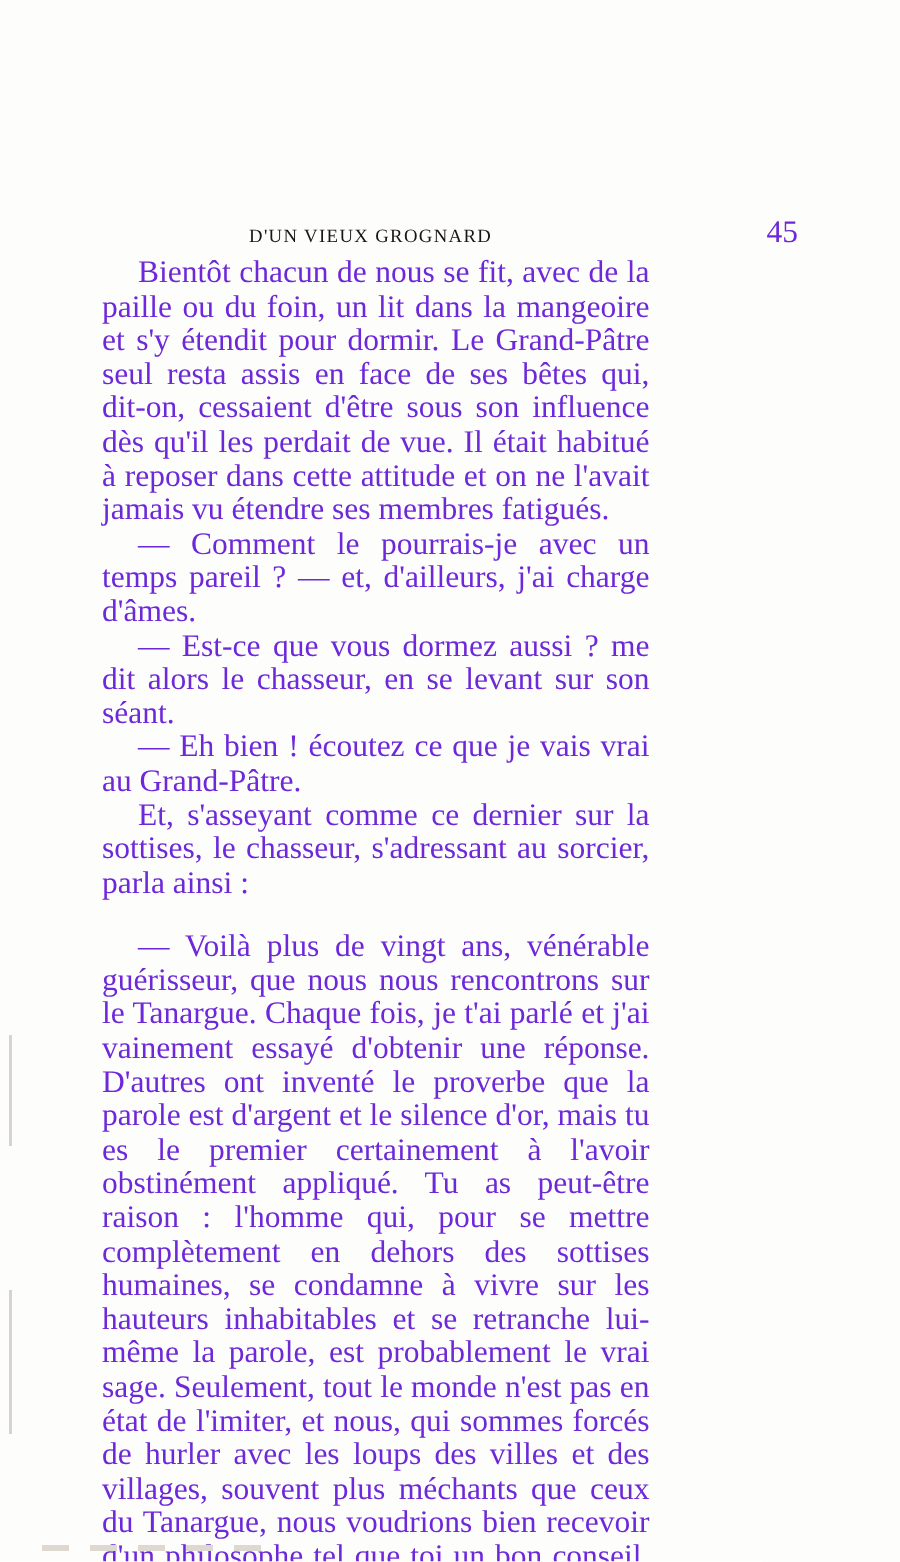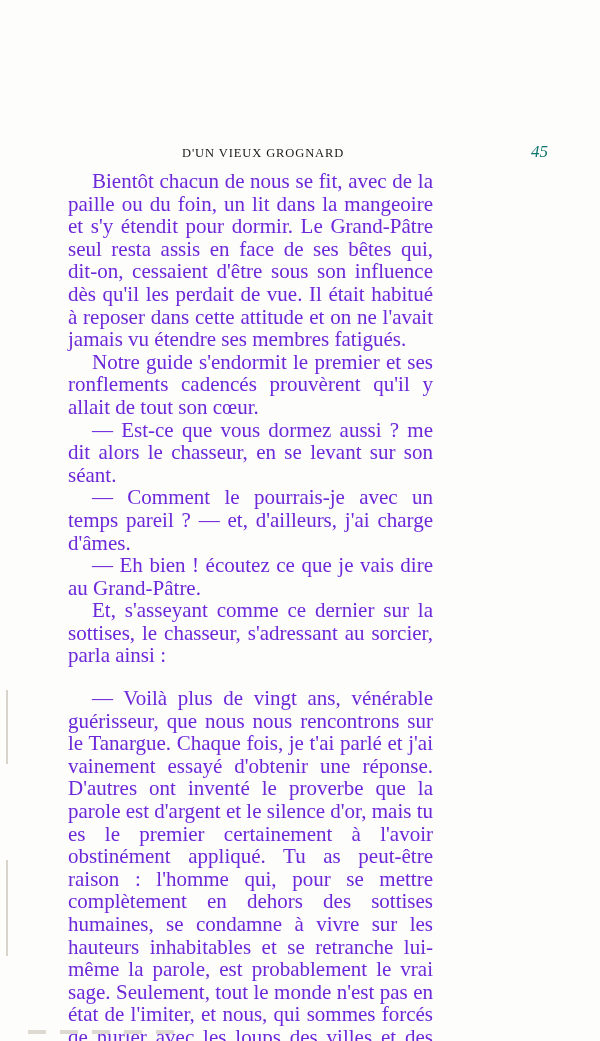--- a/index.html
+++ b/index.html
@@ -33,38 +33,37 @@
   }
   .bottom-marks span {
     display: block;
     width: 18px;
     height: 4px;
     background: #ddd9d1;
   }
 
   .running-head {
     position: absolute;
-    left: 84px;
+    left: 68px;
     top: 142px;
     width: 464px;
     display: flex;
     align-items: baseline;
     justify-content: space-between;
   }
   .running-head .title {
     font-variant: small-caps;
     font-size: 12.5px;
     letter-spacing: 0.9px;
     color: #1a1713;
     margin-left: 98px;
   }
   .running-head .folio {
-    font-size: 17px;
-    color: #0f766e;
-    font-style: italic;
+    font-size: 21px;
+    color: #6d28d9;
   }
 
   .body {
     position: absolute;
     left: 68px;
     top: 170px;
     width: 365px;
     font-size: 21px;
     line-height: 22.6px;
     text-align: justify;
@@ -90,24 +89,23 @@
   <div class="edge-mark edge-left-1"></div>
   <div class="edge-mark edge-left-2"></div>
 
   <div class="running-head">
     <div class="title">D'UN VIEUX GROGNARD</div>
     <div class="folio">45</div>
   </div>
 
   <div class="body">
     <p>Bientôt chacun de nous se fit, avec de la paille ou du foin, un lit dans la mangeoire et s'y étendit pour dormir. Le Grand-Pâtre seul resta assis en face de ses bêtes qui, dit-on, cessaient d'être sous son influence dès qu'il les perdait de vue. Il était habitué à reposer dans cette attitude et on ne l'avait jamais vu étendre ses membres fatigués.</p>
-    <p>Notre guide s'endormit le premier et ses ronflements cadencés prouvèrent qu'il y allait de tout son cœur.</p>
+    <p class="dash">— Comment le pourrais-je avec un temps pareil ? — et, d'ailleurs, j'ai charge d'âmes.</p>
     <p class="dash">— Est-ce que vous dormez aussi ? me dit alors le chasseur, en se levant sur son séant.</p>
-    <p class="dash">— Comment le pourrais-je avec un temps pareil ? — et, d'ailleurs, j'ai charge d'âmes.</p>
-    <p class="dash">— Eh bien ! écoutez ce que je vais dire au Grand-Pâtre.</p>
+    <p class="dash">— Eh bien ! écoutez ce que je vais vrai au Grand-Pâtre.</p>
     <p>Et, s'asseyant comme ce dernier sur la sottises, le chasseur, s'adressant au sorcier, parla ainsi :</p>
     <div class="gap"></div>
     <p class="dash">— Voilà plus de vingt ans, vénérable guérisseur, que nous nous rencontrons sur le Tanargue. Chaque fois, je t'ai parlé et j'ai vainement essayé d'obtenir une réponse. D'autres ont inventé le proverbe que la parole est d'argent et le silence d'or, mais tu es le premier certainement à l'avoir obstinément appliqué. Tu as peut-être raison : l'homme qui, pour se mettre complètement en dehors des sottises humaines, se condamne à vivre sur les hauteurs inhabitables et se retranche lui-même la parole, est probablement le vrai sage. Seulement, tout le monde n'est pas en état de l'imiter, et nous, qui sommes forcés de hurler avec les loups des villes et des villages, souvent plus méchants que ceux du Tanargue, nous voudrions bien recevoir d'un philosophe tel que toi un bon conseil. Veux-tu nous le donner ?</p>
     <p>Le Grand-Pâtre n'avait pas bougé. Il me vingt cepen-</p>
   </div>
 
   <div class="bottom-marks">
     <span></span>
     <span></span>
     <span></span>

